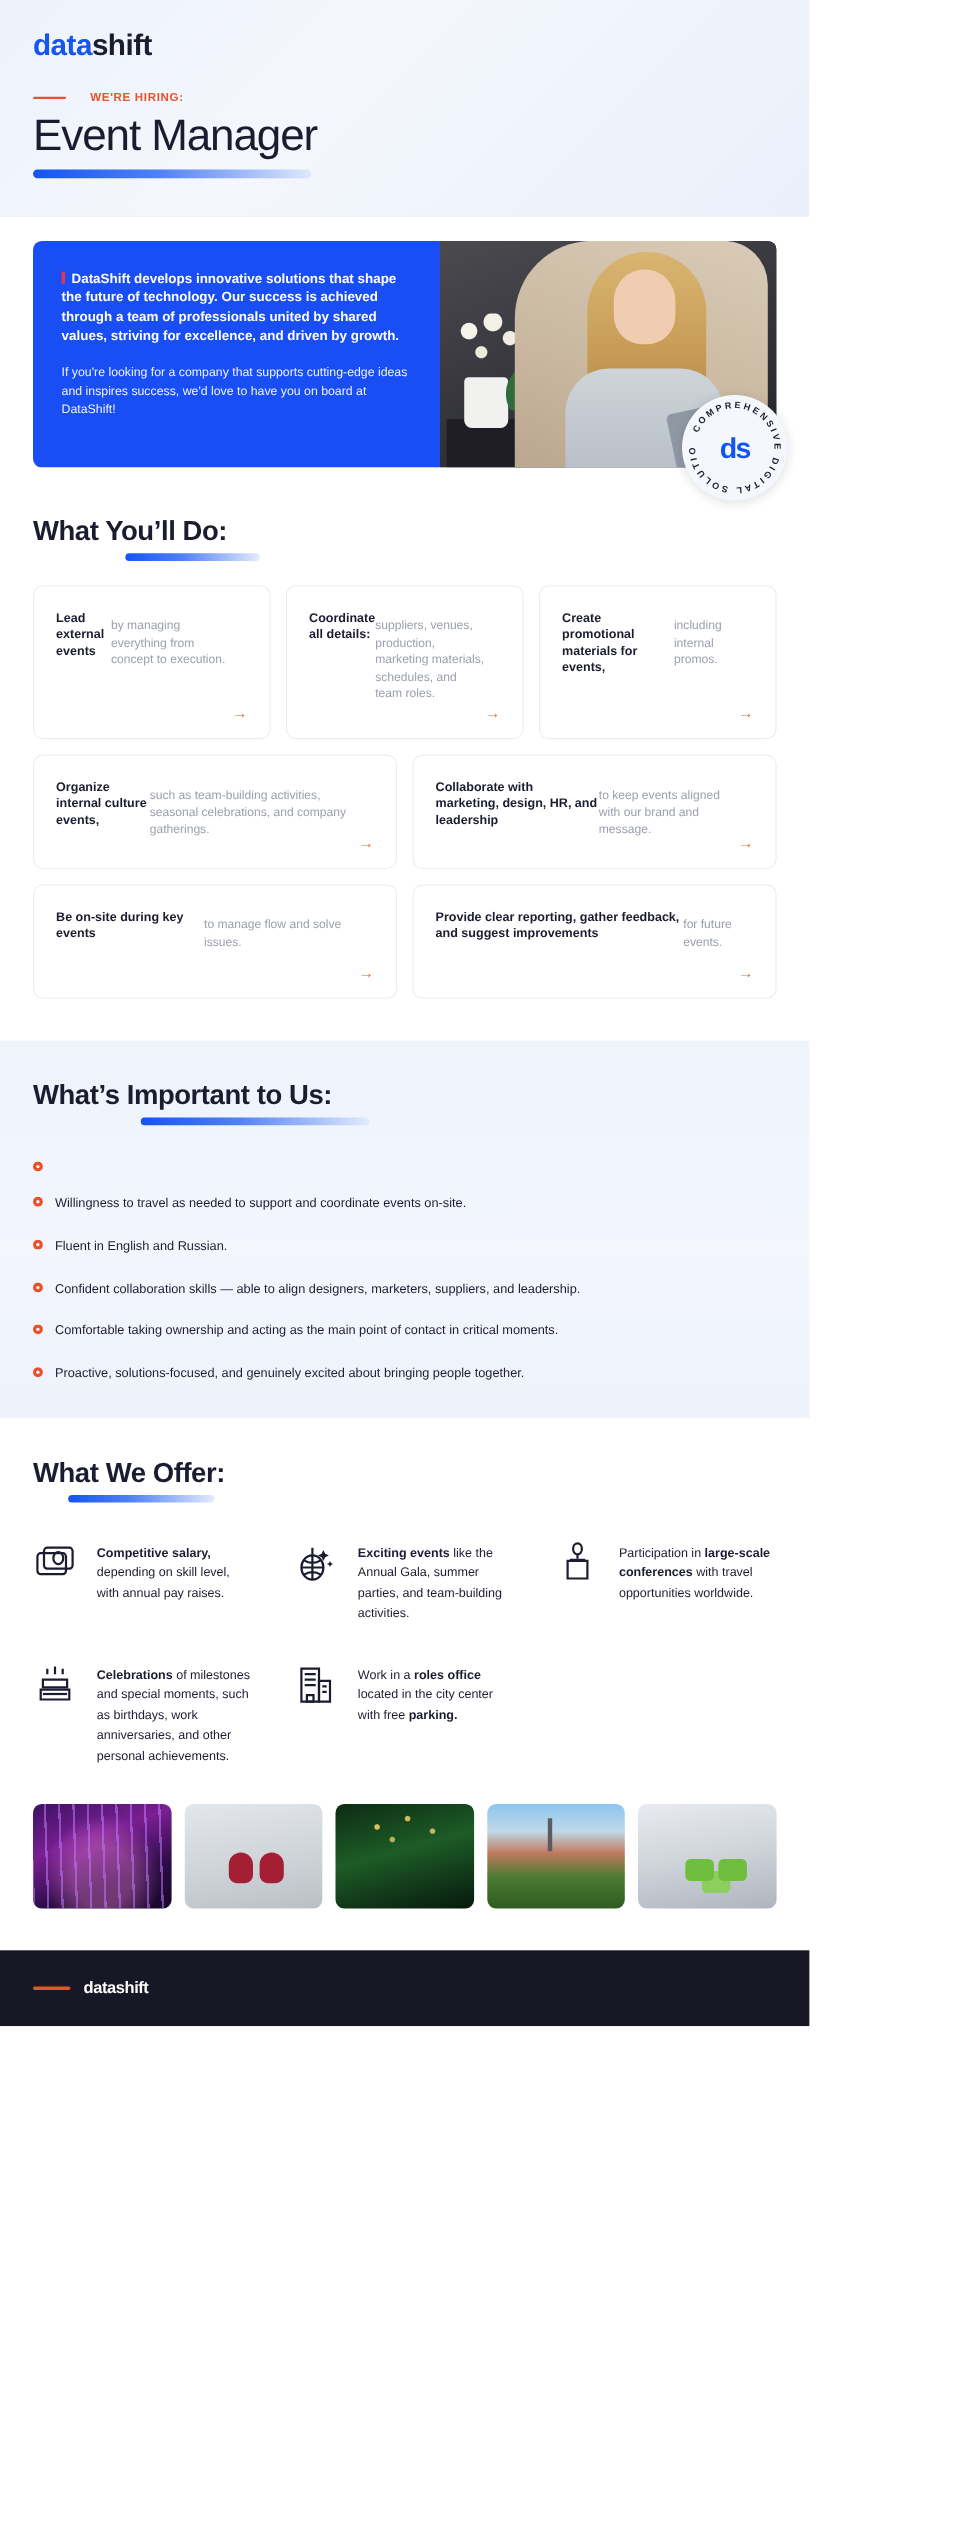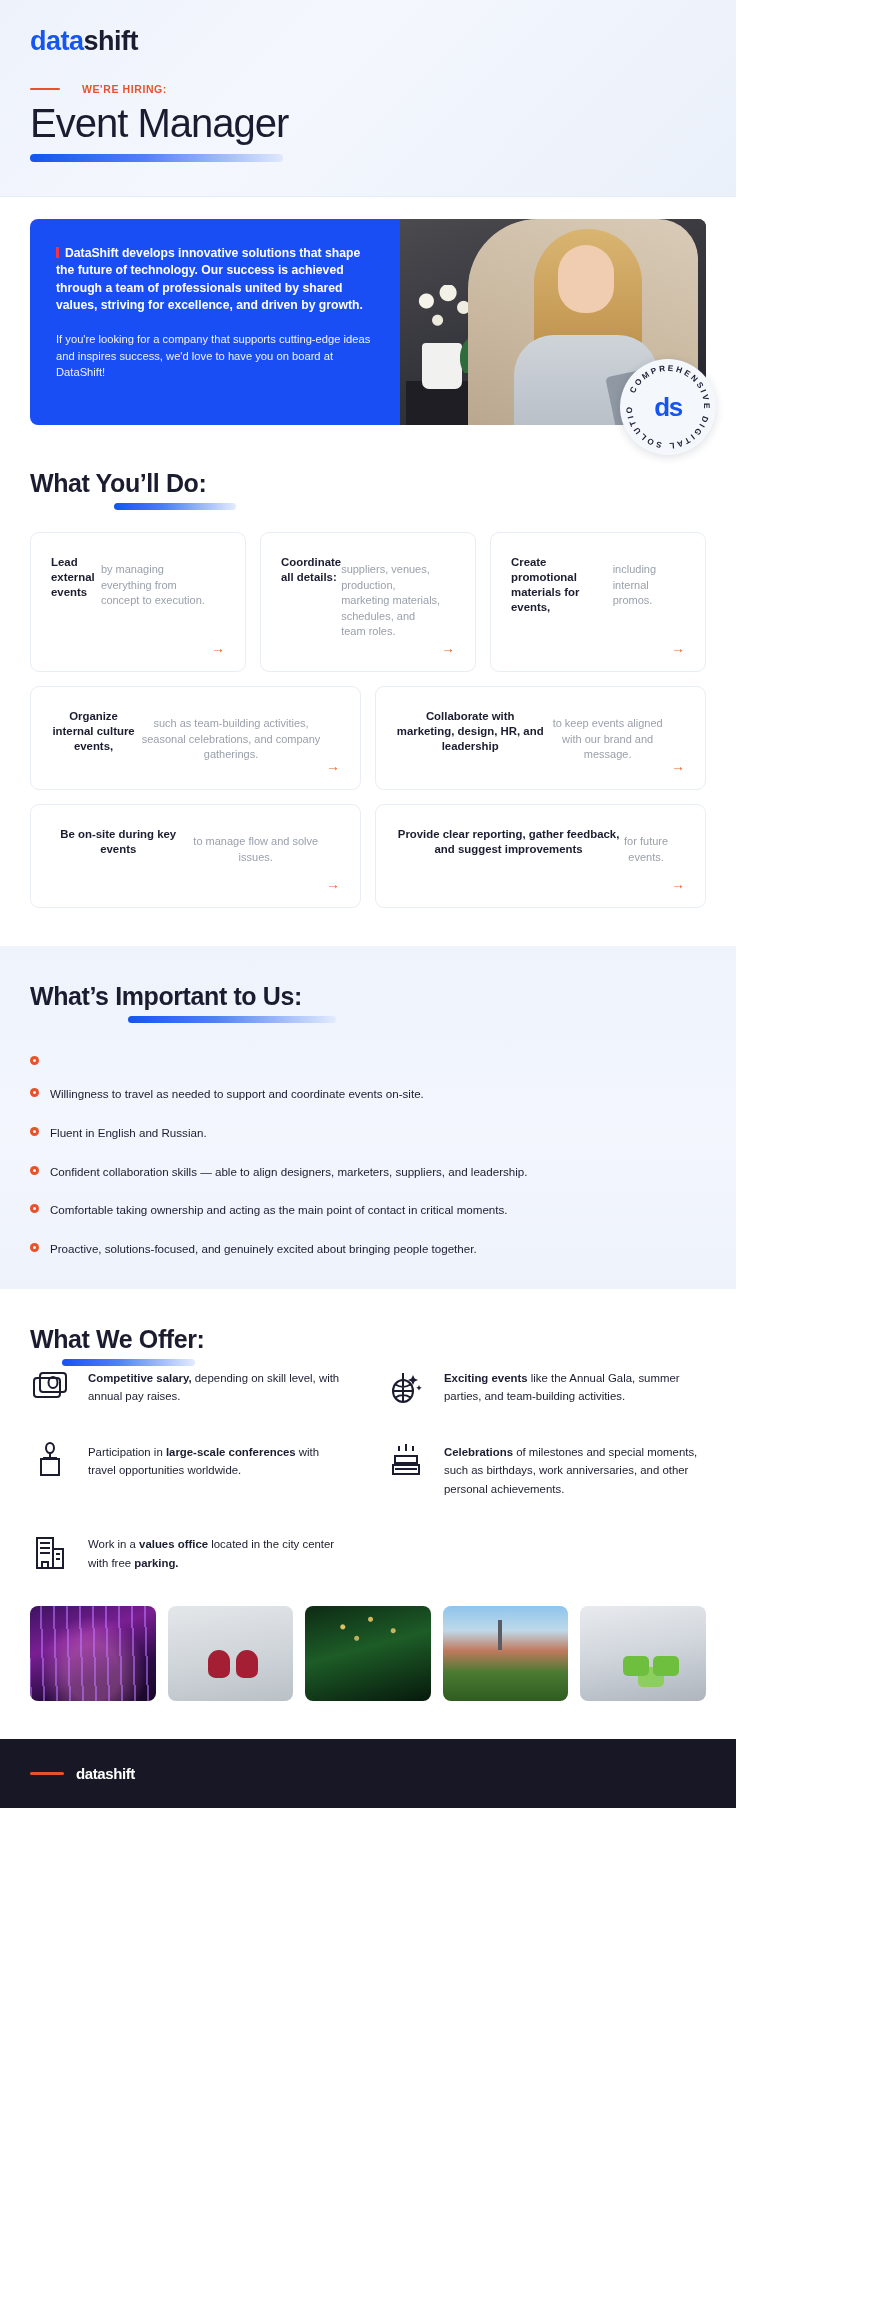--- a/index.html
+++ b/index.html
@@ -108,35 +108,35 @@
     display: flex; flex-direction: row;
   }
   .card-t { font-size: 11.4px; font-weight: 700; color: #1b1c30; line-height: 1.32; }
   .card-d { font-size: 11px; color: #9ba0ab; line-height: 1.42; margin-top: 7px; }
   .card-arrow {
     color: #f26522; font-size: 14px; align-self: flex-end; margin-top: auto; padding-top: 12px;
     line-height: 1;
   }
   .row1 .card { flex: 1; min-height: 140px; }
   .row2 .card, .row3 .card { flex: 1; }
-  .row2, .row3 { margin-top: 14px; text-align: center; }
+  .row2, .row3 { margin-top: 14px; }
 
   
   .important {
     background: linear-gradient(180deg,#eef3fc 0%, #f3f6fd 55%, #eef2fb 100%);
     margin-top: 38px; padding: 36px 30px 30px 30px;
   }
   .bullets { margin-top: 30px; }
   .bullet { display: flex; align-items: flex-start; gap: 11px; margin-bottom: 20px; }
   .bullet-dot { flex: none; margin-top: 3px; }
   .bullet-txt { font-size: 11.6px; color: #1b1c30; line-height: 1.62; }
 
   
   .offer { padding: 36px 30px 0 30px; }
-  .perks { display: grid; grid-template-columns: 1fr 1fr; gap: 34px 36px; }
+  .perks { display: grid; grid-template-columns: 1fr 1fr 1fr; gap: 34px 36px; margin-top: 34px; }
   .perk { display: flex; gap: 18px; align-items: flex-start; }
   .perk-ic { flex: none; width: 40px; height: 40px; color: #1b1c30; }
   .perk-tx { font-size: 11.4px; color: #1b1c30; line-height: 1.62; padding-top: 3px; }
   .perk-tx b { font-weight: 700; }
 
   
   .gallery { display: flex; gap: 12px; padding: 34px 30px 38px 30px; }
   .gal { flex: 1; height: 95px; border-radius: 8px; overflow: hidden; position: relative; }
   .g1 { background: linear-gradient(160deg,#3c1260 0%, #7a1f93 35%, #2a0c44 70%, #170826 100%); }
   .g1::after { content:""; position:absolute; inset:0;
@@ -359,21 +359,21 @@
         <div class="perk-tx"><b>Celebrations</b><span> of milestones and special moments, such as birthdays, work anniversaries, and other personal achievements.</span></div>
       </div>
 
       <div class="perk">
         <svg class="perk-ic" viewBox="0 0 40 40" fill="none" stroke="#1b1c30" stroke-width="2">
           <path d="M7 6h16v30H7z"></path>
           <path d="M23 17h10v19H23z"></path>
           <path d="M10 11h10M10 16h10M10 21h10M26 22h4M26 27h4"></path>
           <path d="M12 30h6v6h-6z"></path>
         </svg>
-        <div class="perk-tx"><span>Work in a <b>values office</b> located in the city center with free <b>parking.</b></span></div>
+        <div class="perk-tx"><span>Work in a <b>roles office</b> located in the city center with free <b>parking.</b></span></div>
       </div>
 
     </div>
   </div>
 
   <div class="gallery">
     <div class="gal g1"></div>
     <div class="gal g2"></div>
     <div class="gal g3"></div>
     <div class="gal g4"></div>

